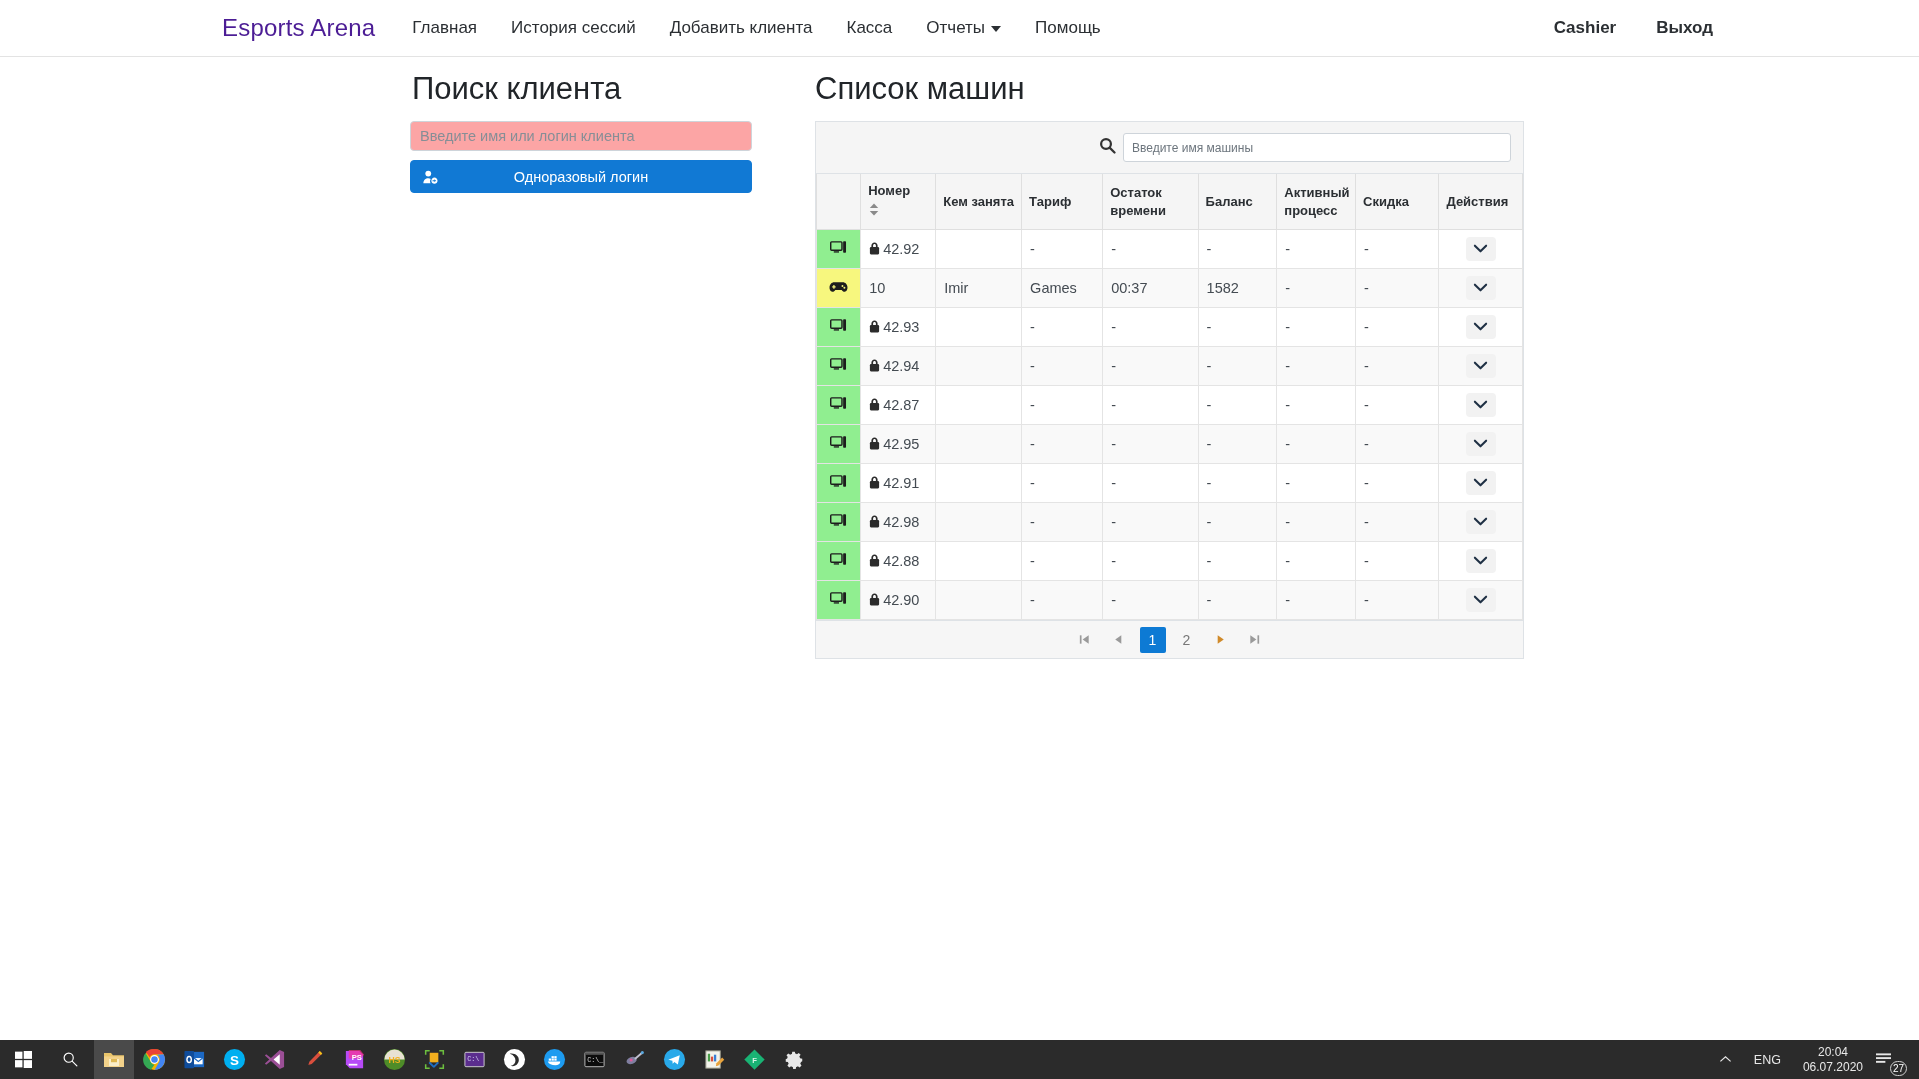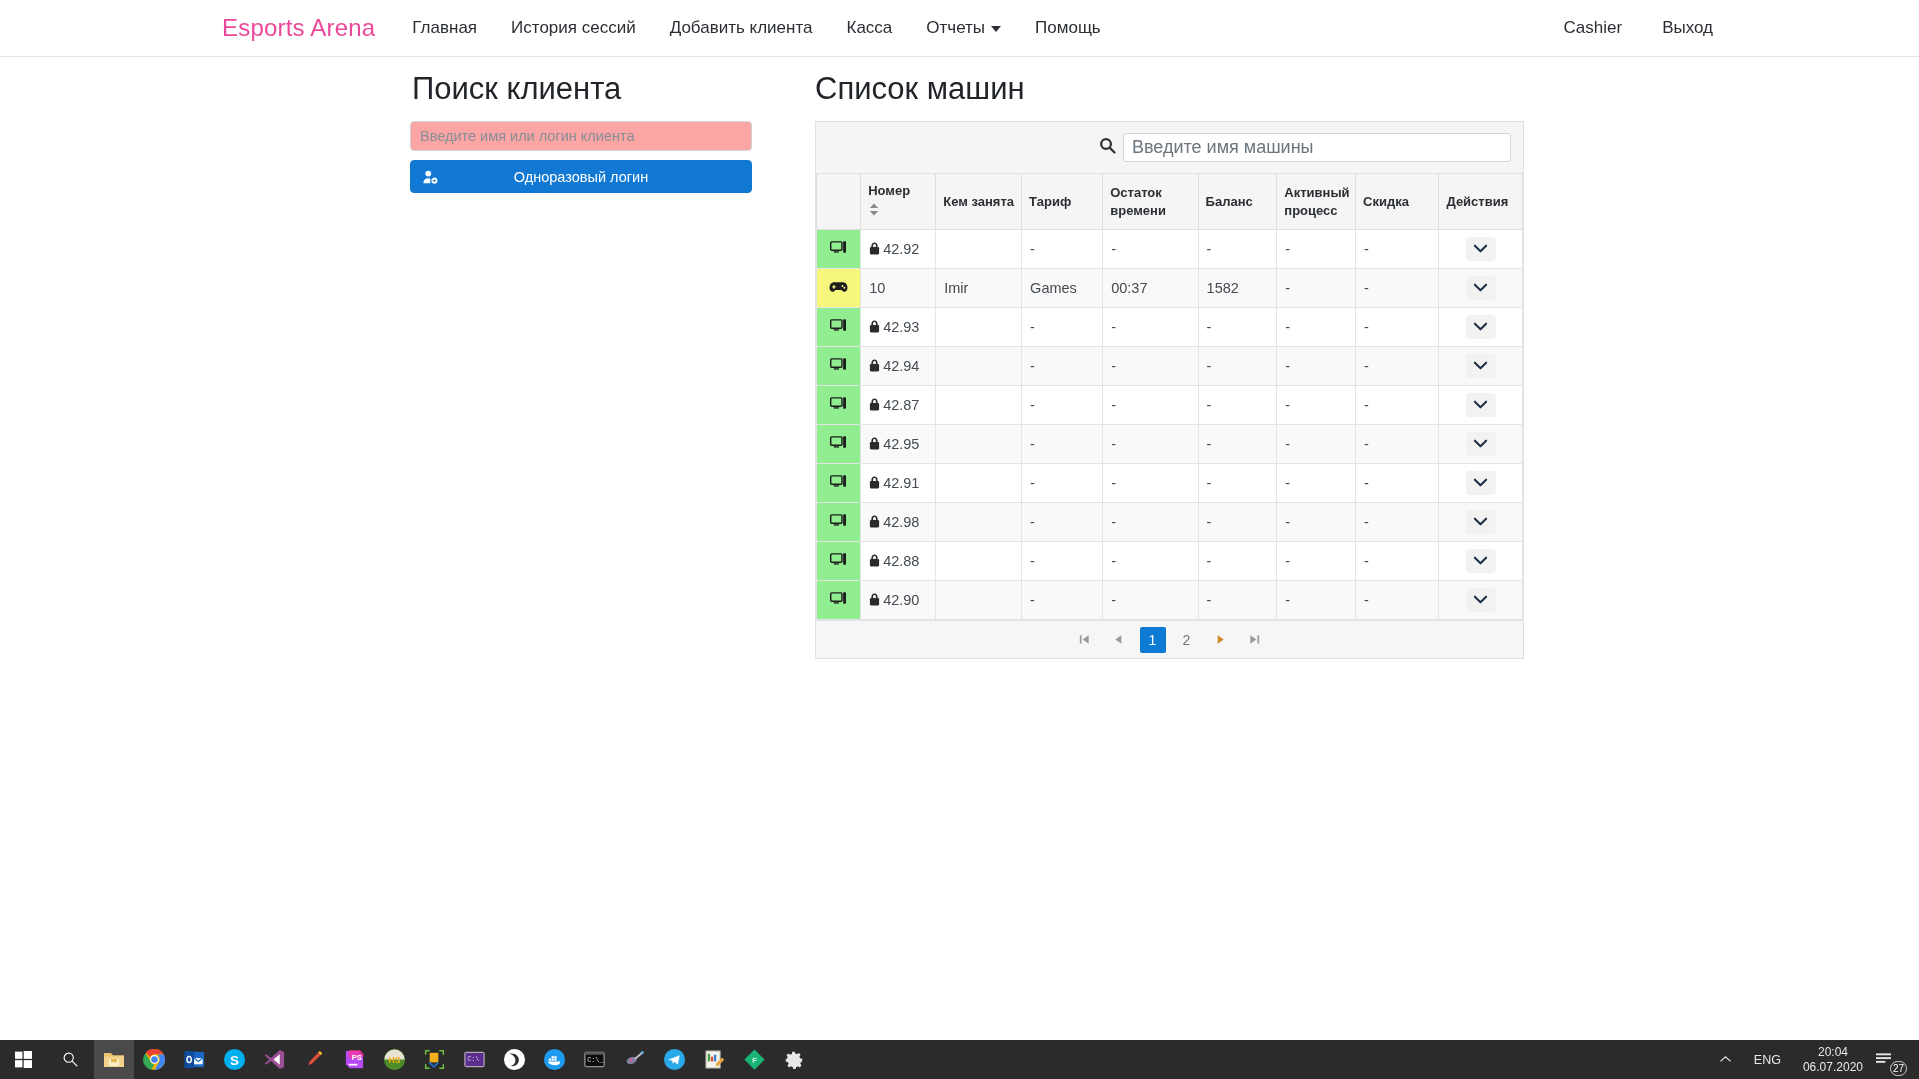--- a/index.html
+++ b/index.html
@@ -16,21 +16,21 @@
     height: 57px;
     background: #ffffff;
     border-bottom: 1px solid #e3e3e3;
     display: flex;
     align-items: center;
     padding: 0 36px 0 0;
     position: relative;
   }
   .brand {
     font-size: 24px;
-    color: #ec4899;
+    color: #4c1d95;
     margin-left: 222px;
     margin-right: 26px;
     font-weight: 400;
     letter-spacing: .2px;
     white-space: nowrap;
     text-align: right;
   }
   .nav-links { display: flex; align-items: flex-end; gap: 12px; }
   .nav-link {
     font-size: 17px;
@@ -49,21 +49,21 @@
     border-right: 5px solid transparent;
     border-top: 6px solid #2b2f33;
   }
   .nav-right {
     margin-left: auto;
     display: flex;
     align-items: center;
     gap: 0px;
     padding-right: 150px;
   }
-  .nav-right .nav-link { padding: 0 20px; }
+  .nav-right .nav-link { padding: 0 20px; font-weight: bold; }
 
   
   .content {
     display: flex;
     padding-top: 13px;
     gap: 25px;
   }
   .left-col {
     width: 380px;
     margin-left: 410px;
@@ -136,21 +136,21 @@
     justify-content: flex-end;
     padding-right: 12px;
   }
   .search-wrap { display: flex; align-items: center; gap: 7px; }
   .machine-search {
     width: 388px;
     height: 29px;
     border: 1px solid #ced4da;
     border-radius: 3px;
     padding: 3px 8px;
-    font-size: 18px;
+    font-size: 12px;
     color: #495057;
     outline: none;
     background: #fff;
   }
   .machine-search::placeholder { color: #6c757d; }
 
   table.machines {
     width: 100%;
     border-collapse: collapse;
     table-layout: fixed;

